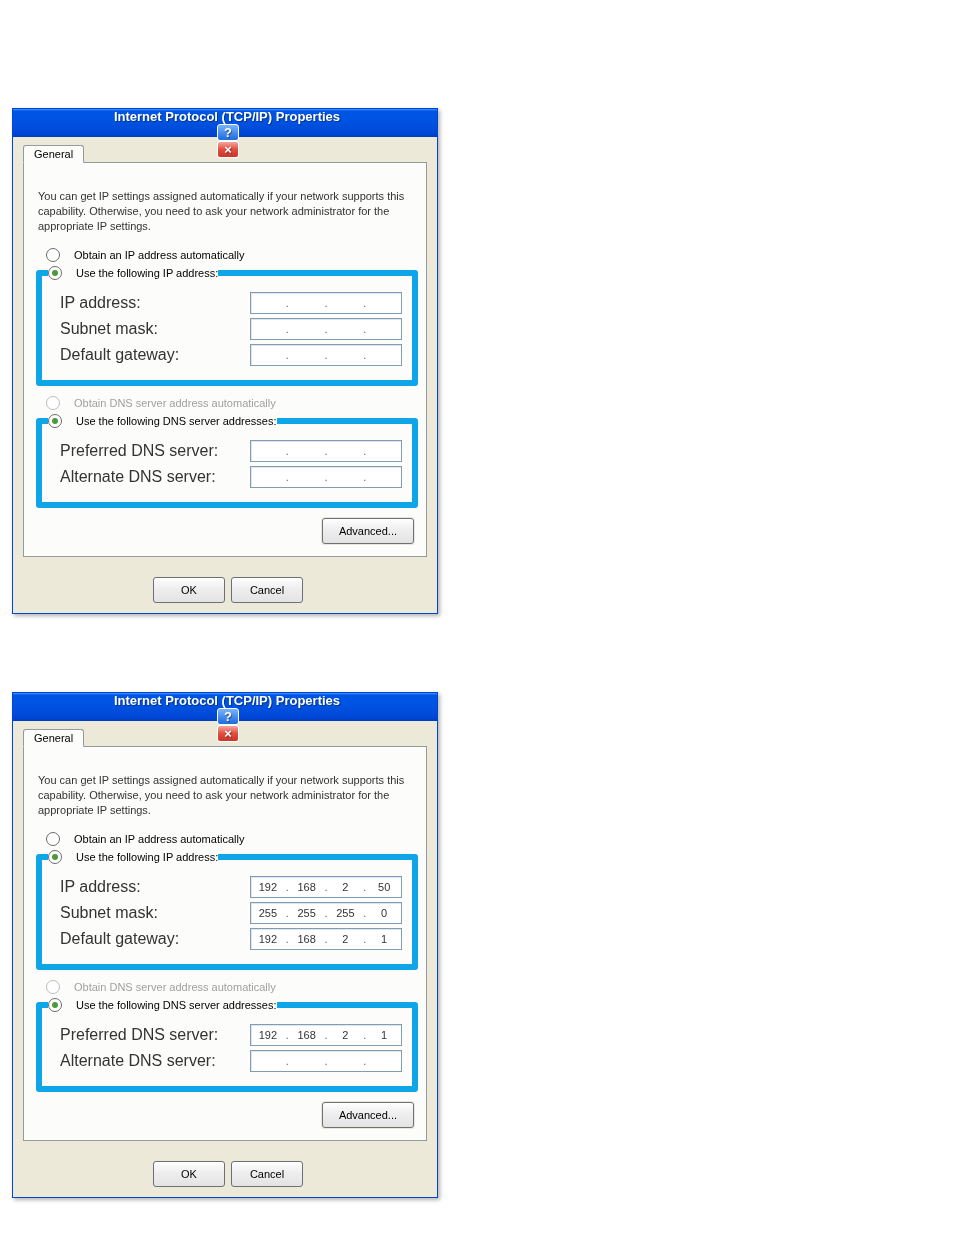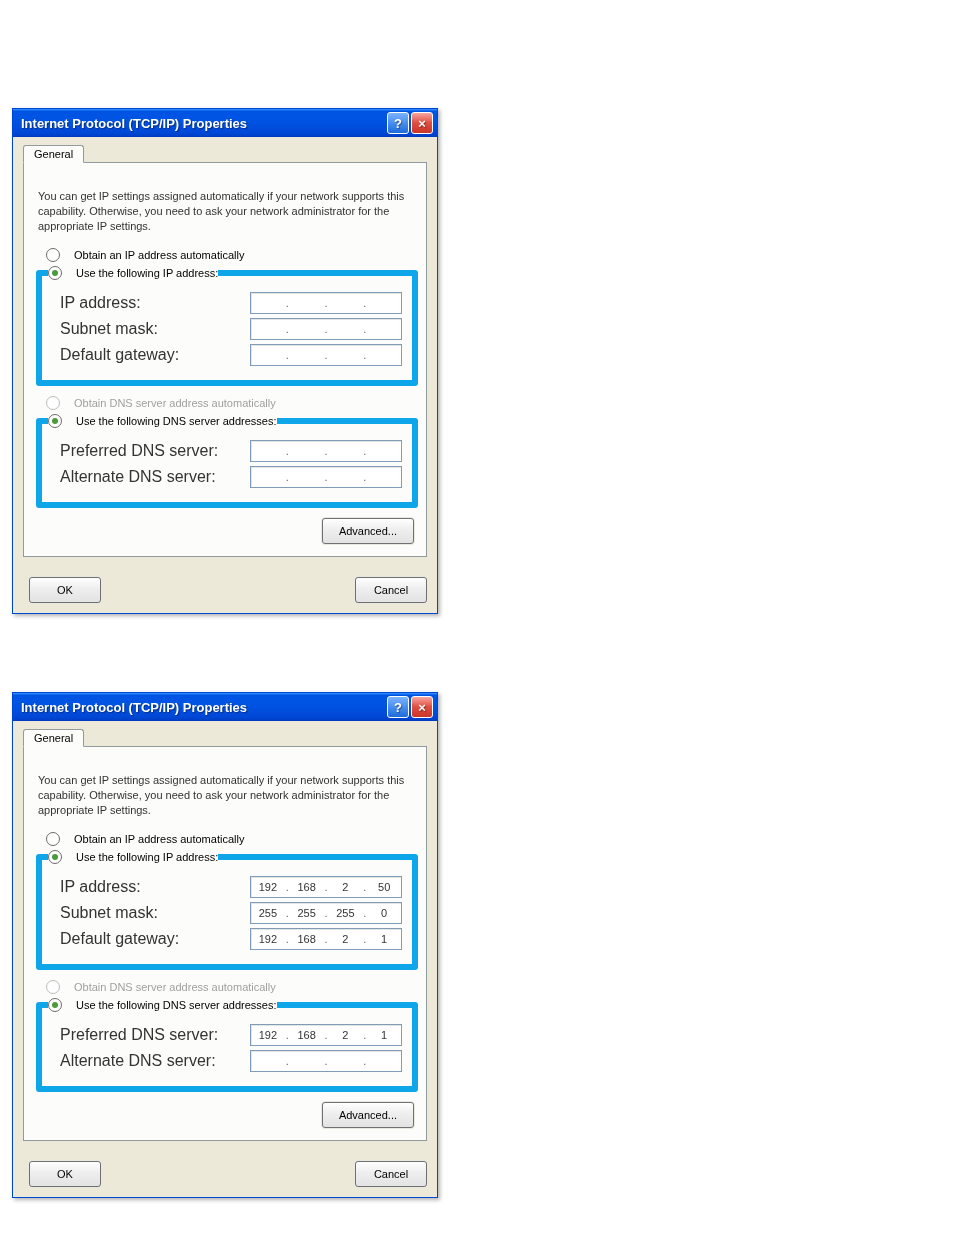--- a/index.html
+++ b/index.html
@@ -22,20 +22,21 @@
   .titlebar {
     height: 28px;
     background: linear-gradient(to bottom, #3a95ff 0%, #0054e3 8%, #0054e3 40%, #0046d5 88%, #003bc0 100%);
     display: flex;
     align-items: center;
     padding: 0 4px 0 8px;
     color: #fff;
     font-weight: bold;
     font-size: 13px;
     text-shadow: 1px 1px 1px rgba(0,0,0,0.4);
+    flex-direction: column;
   }
   .titlebar .title { flex: 1; }
   .tbtn {
     width: 20px; height: 20px;
     margin-left: 2px;
     border: 1px solid #fff;
     border-radius: 3px;
     display: flex; align-items: center; justify-content: center;
     font-weight: bold;
     font-size: 13px;
@@ -153,21 +154,21 @@
     border-radius: 3px;
     font-size: 11px;
     font-family: Liberation Sans, sans-serif;
     padding: 0 16px;
     margin-left: 6px;
     cursor: pointer;
     box-shadow: 0 0 0 1px #e8e8e0;
   }
   .footer {
     display: flex;
-    justify-content: space-between;
+    justify-content: center;
     padding: 10px 10px 10px 10px;
     background: #ece9d8;
   }
   #dialog1 { left: 12px; top: 108px; }
   #dialog2 { left: 12px; top: 692px; }
 </style>
 </head>
 <body>
 
 <div class="dialog" id="dialog1">

